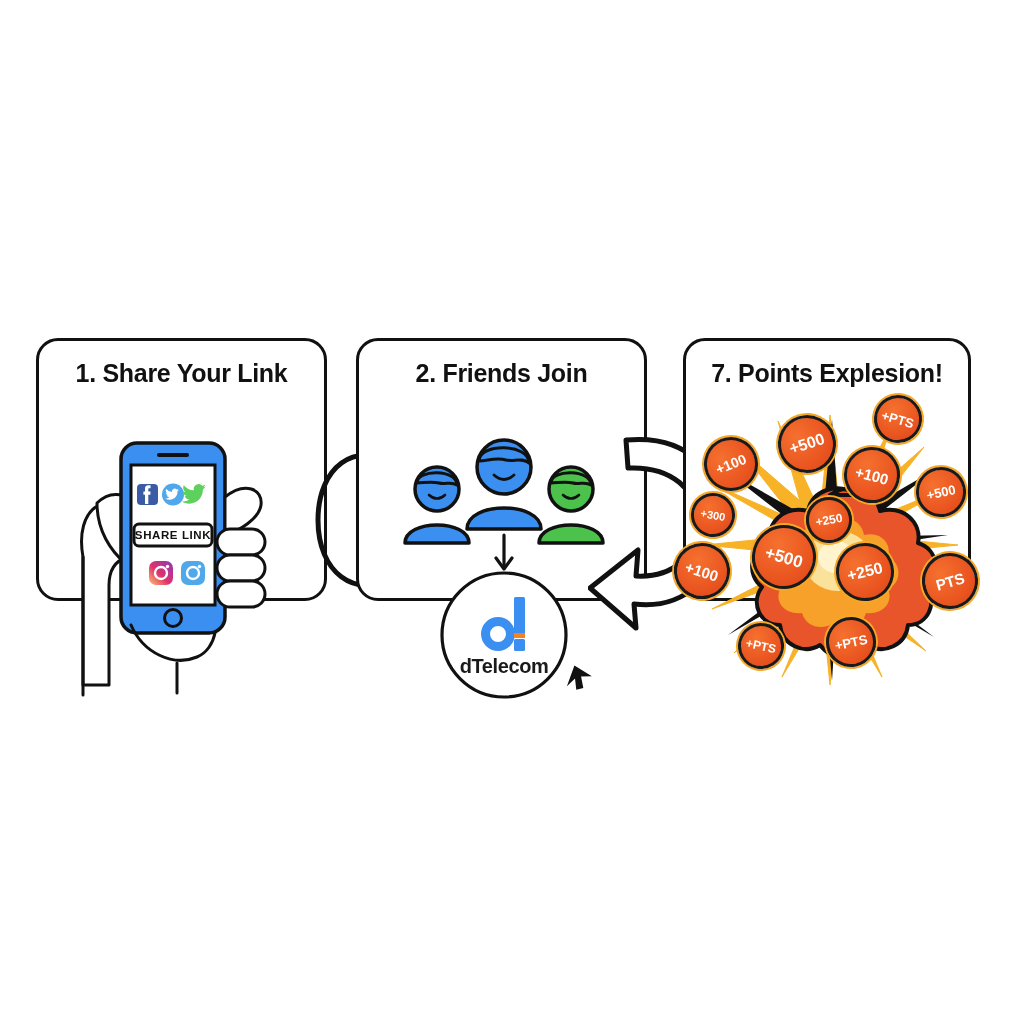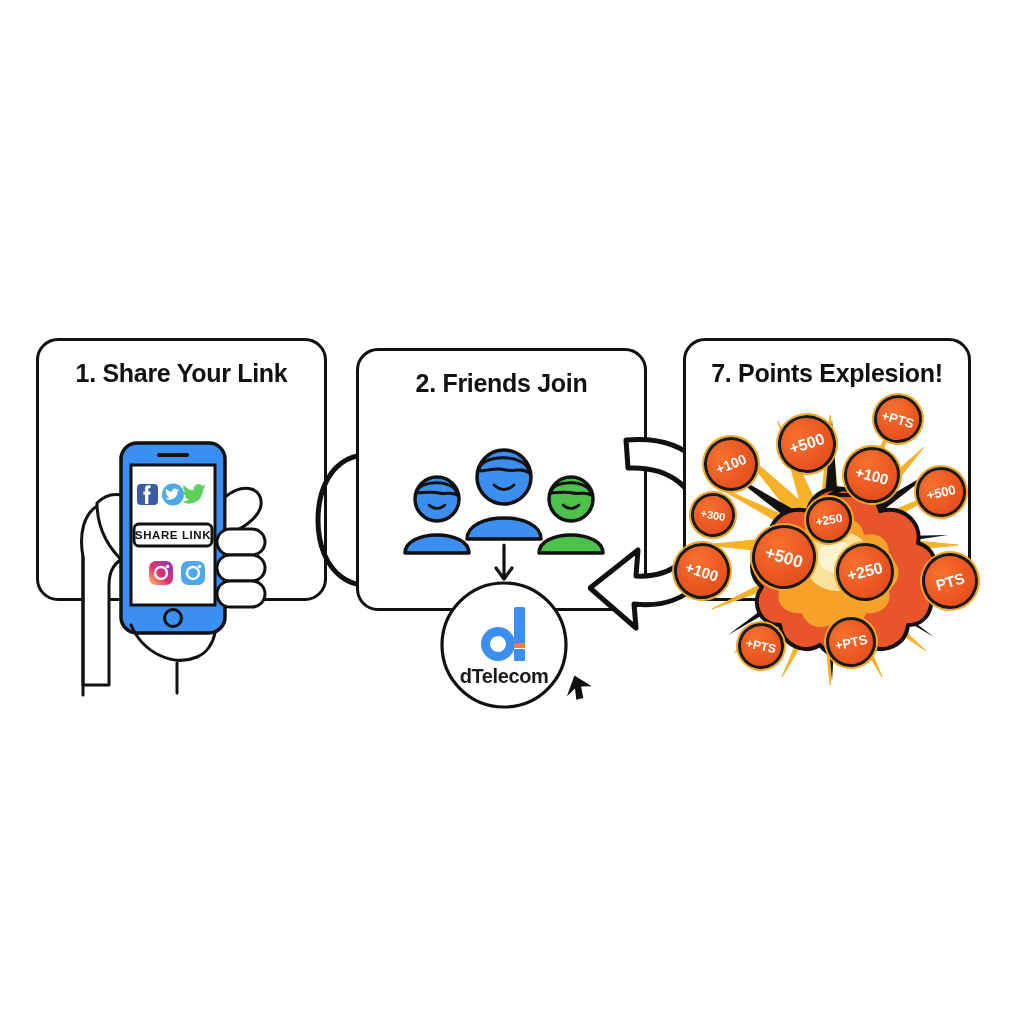--- a/index.html
+++ b/index.html
@@ -15,21 +15,21 @@
   .panel{
     position:absolute;
     top:338px;
     height:263px;
     border:3px solid #111111;
     border-radius:22px;
     background:#ffffff;
     box-sizing:border-box;
   }
   #panel-1{left:36px;width:291px;}
-  #panel-2{left:356px;width:291px;margin-top:10px;}
+  #panel-2{left:356px;width:291px;}
   #panel-3{left:683px;width:288px;}
 
   .panel-title{
     position:absolute;
     top:18px;left:0;width:100%;
     text-align:center;
     font-size:25px;
     font-weight:bold;
     color:#111111;
     letter-spacing:-0.3px;

